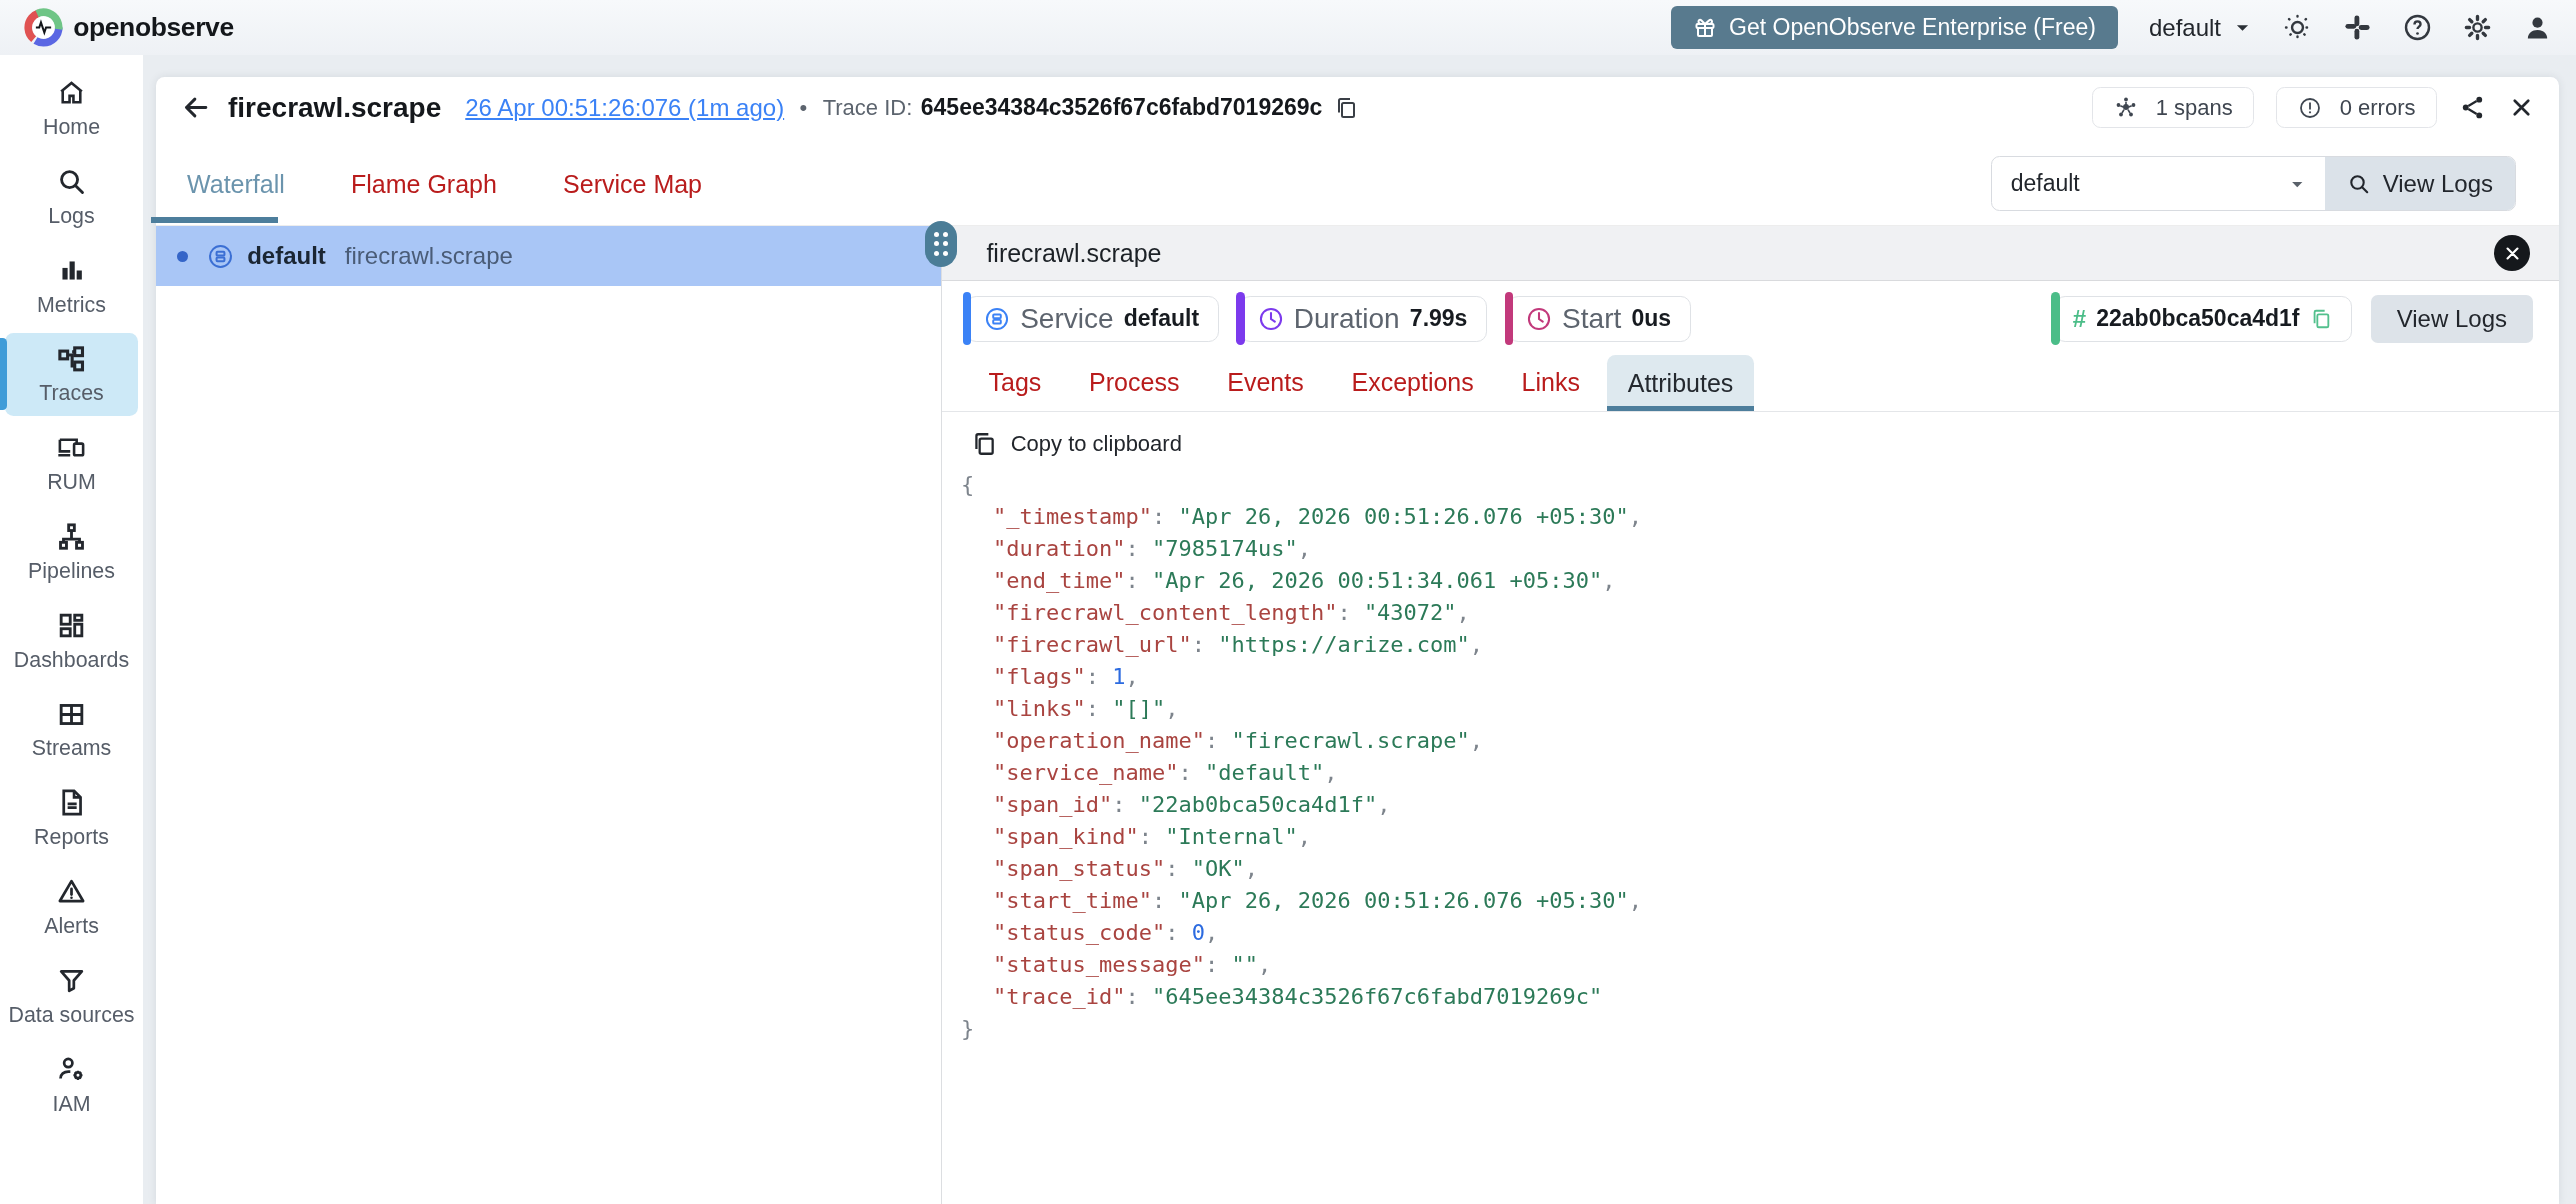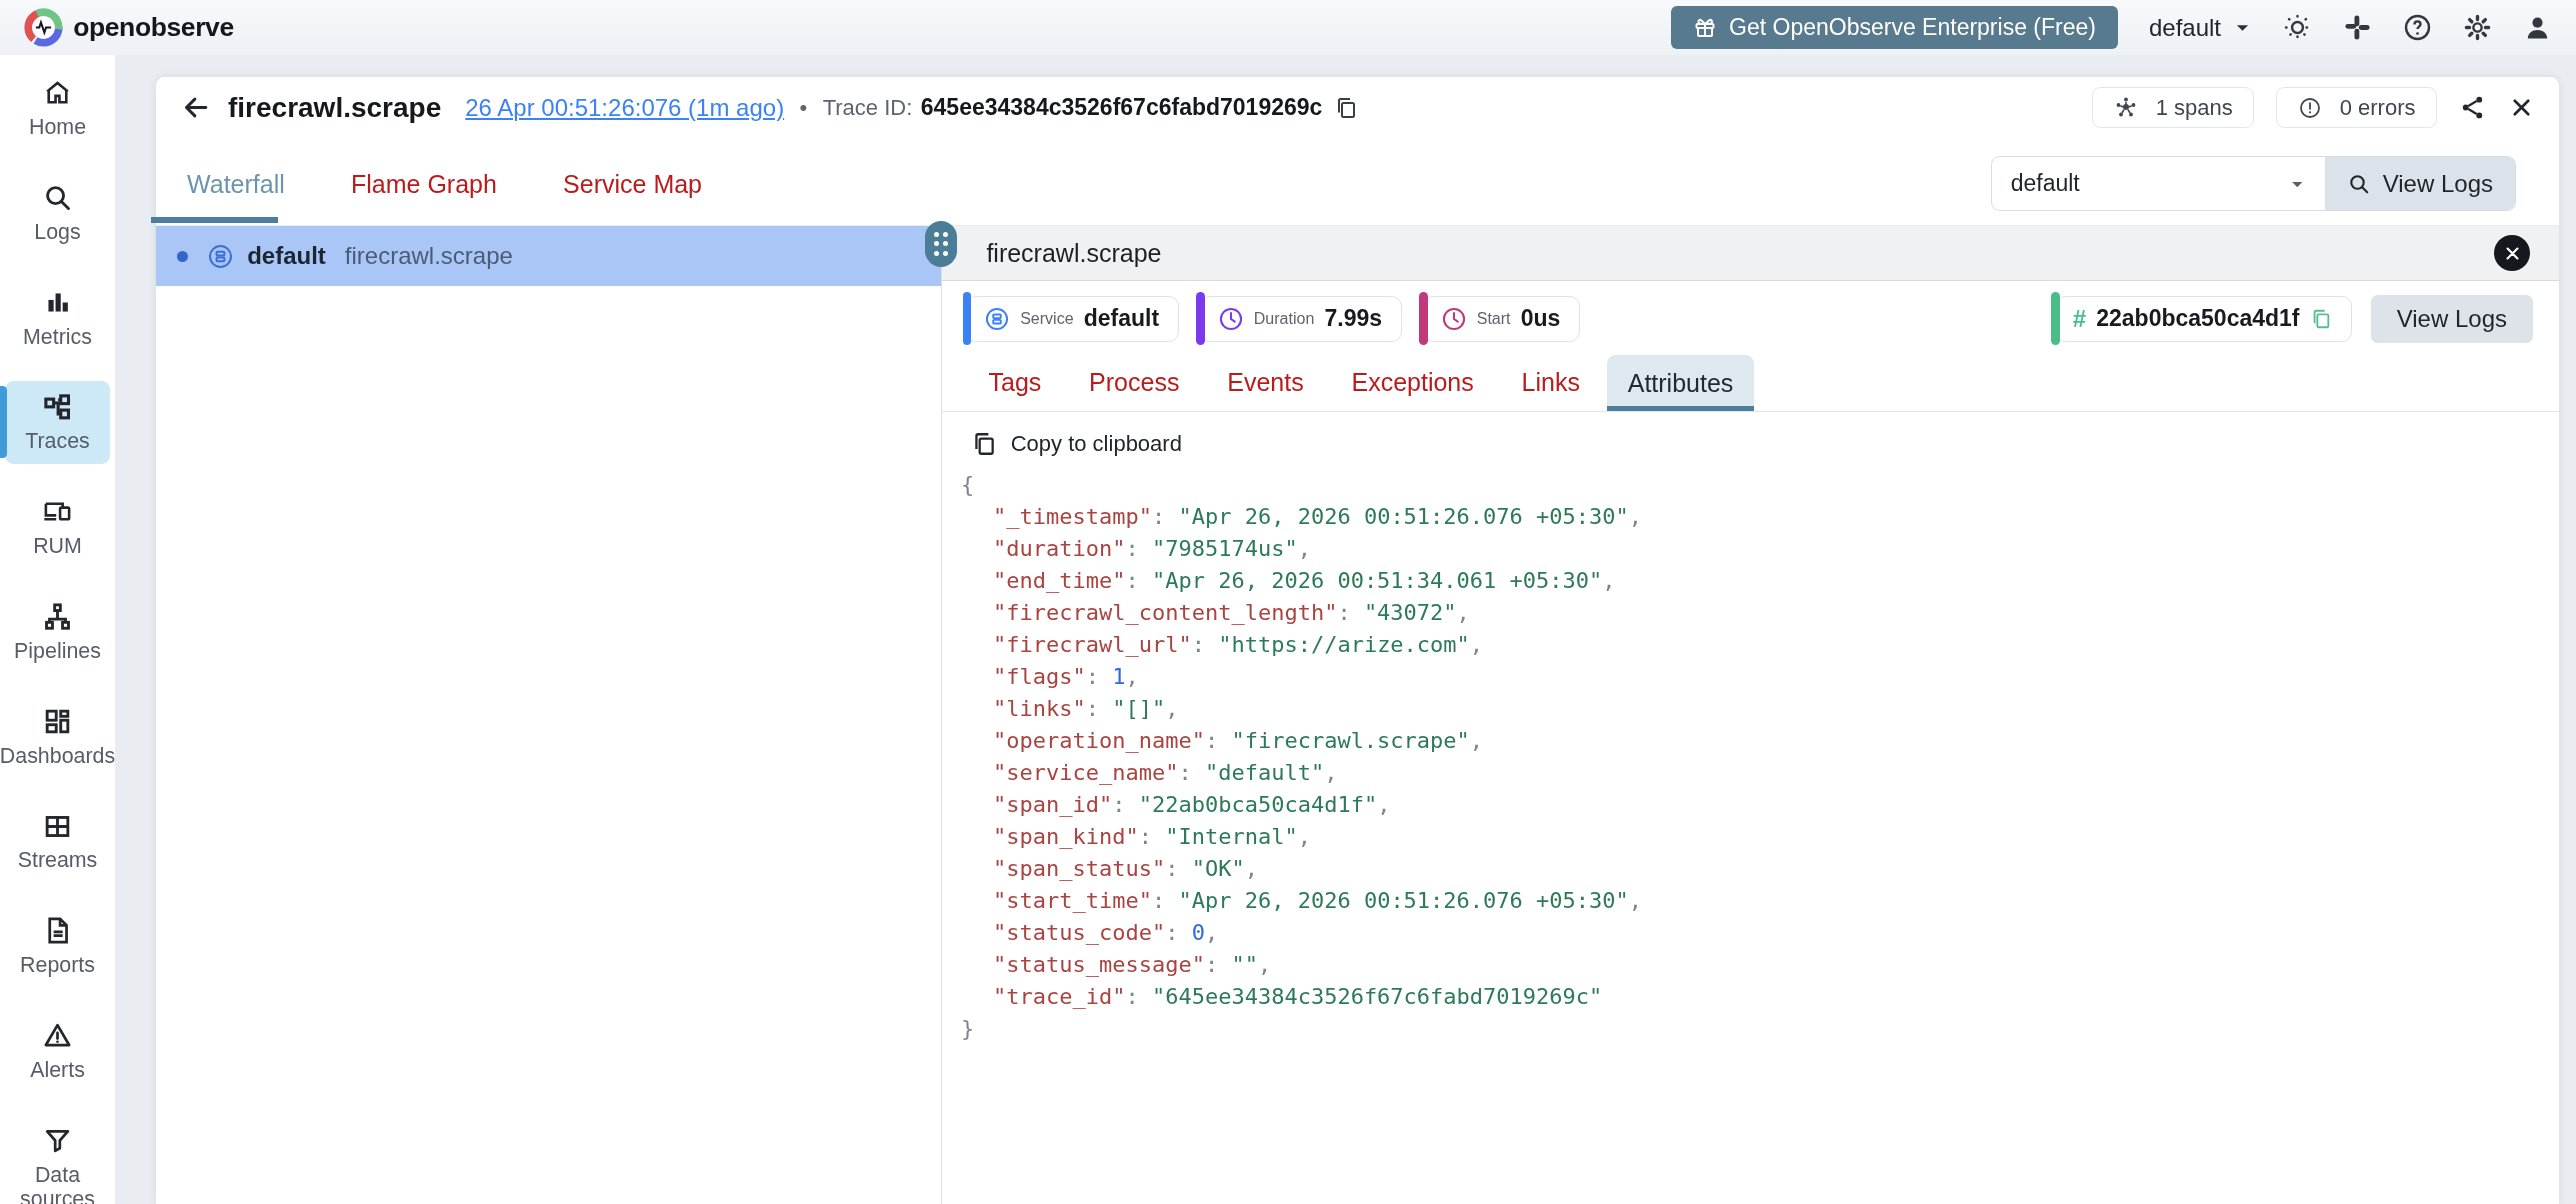--- a/index.html
+++ b/index.html
@@ -13,22 +13,22 @@
     display:flex; align-items:center; padding:0 24px; z-index:30; }
   .logo-wrap { display:flex; align-items:center; gap:10.2px; }
   .logo-text { font-size:26.5px; font-weight:700; letter-spacing:-0.4px; color:#14171b; }
   .header-right { margin-left:auto; display:flex; align-items:center; gap:31px; }
   .enterprise-btn { height:43px; background:#587a8e; color:#fff; border:none; border-radius:6px;
     font-size:23px; font-family:inherit; display:flex; align-items:center; gap:12px; padding:0 22px; cursor:pointer; }
   .org-select { display:flex; align-items:center; gap:12px; font-size:24px; color:#22262c; cursor:pointer; }
   .hdr-icon { width:29px; height:29px; color:#33383f; cursor:pointer; }
 
   
-  .sidebar { position:absolute; left:0; top:55px; width:115px; bottom:0; background:#fff;
-    display:flex; flex-direction:column; align-items:stretch; padding:12px 5.1px; gap:22px; z-index:20; }
+  .sidebar { position:absolute; left:0; top:55px; width:143px; bottom:0; background:#fff;
+    display:flex; flex-direction:column; align-items:stretch; padding:12px 5.1px; gap:6px; z-index:20; }
   .side-item { position:relative; display:flex; flex-direction:column; align-items:center; gap:6.8px;
     padding:10.2px 1.7px; border-radius:8.5px; cursor:pointer; }
   .side-item .s-icon { width:31px; height:31px; color:#23272d; }
   .side-item .s-label { font-size:21.4px; color:#565d68; text-align:center; line-height:1.15; }
   .side-item.active { background:#cde9f7; }
   .active-accent { position:absolute; left:-5.1px; top:5.1px; width:6.8px; height:86%; background:#3f9cd8;
     border-radius:0 4.3px 4.3px 0; }
 
   
   .card { position:absolute; left:156px; top:77px; right:17px; bottom:0; background:#fff;
@@ -100,21 +100,21 @@
     gap:4.3px; place-content:center; cursor:grab; z-index:5; }
   .drag-handle i { background:#fff; border-radius:50%; }
 
   
   .badges-row { display:flex; align-items:center; margin:13.7px 26px 0 24px; }
   .badge { position:relative; display:flex; align-items:center; gap:10.2px; height:46px;
     border:1.7px solid #dfe2e6; border-radius:10.2px; background:#fff; padding:0 19px 0 17px; margin-right:20.5px; }
   .badge::before { content:""; position:absolute; left:-4.3px; top:-4.3px; bottom:-4.3px; width:8.5px;
     background:var(--accent); border-radius:8.5px; }
   .badge .b-icon { width:26px; height:26px; color:var(--accent); }
-  .badge .b-label { font-size:16px; color:#5d646e; }
+  .badge .b-label { font-size:28px; color:#5d646e; }
   .badge .b-value { font-size:23px; font-weight:700; color:#171b20; }
   .badge-right { margin-left:auto; display:flex; align-items:center; gap:19px; }
   .spanid-badge { margin-right:0; }
   .spanid-badge .hash { font-size:24px; font-weight:700; color:#4bbd88; }
   .spanid-badge .b-copy { width:22px; height:22px; color:#53c08d; cursor:pointer; }
   .viewlogs-btn { height:48px; background:#dde3e9; border:none; border-radius:6.8px; font-size:24px;
     font-family:inherit; color:#22262c; padding:0 26px; cursor:pointer; }
 
   
   .dtabs { display:flex; align-items:flex-end; gap:6.8px; margin-top:12px; padding-left:26px;

